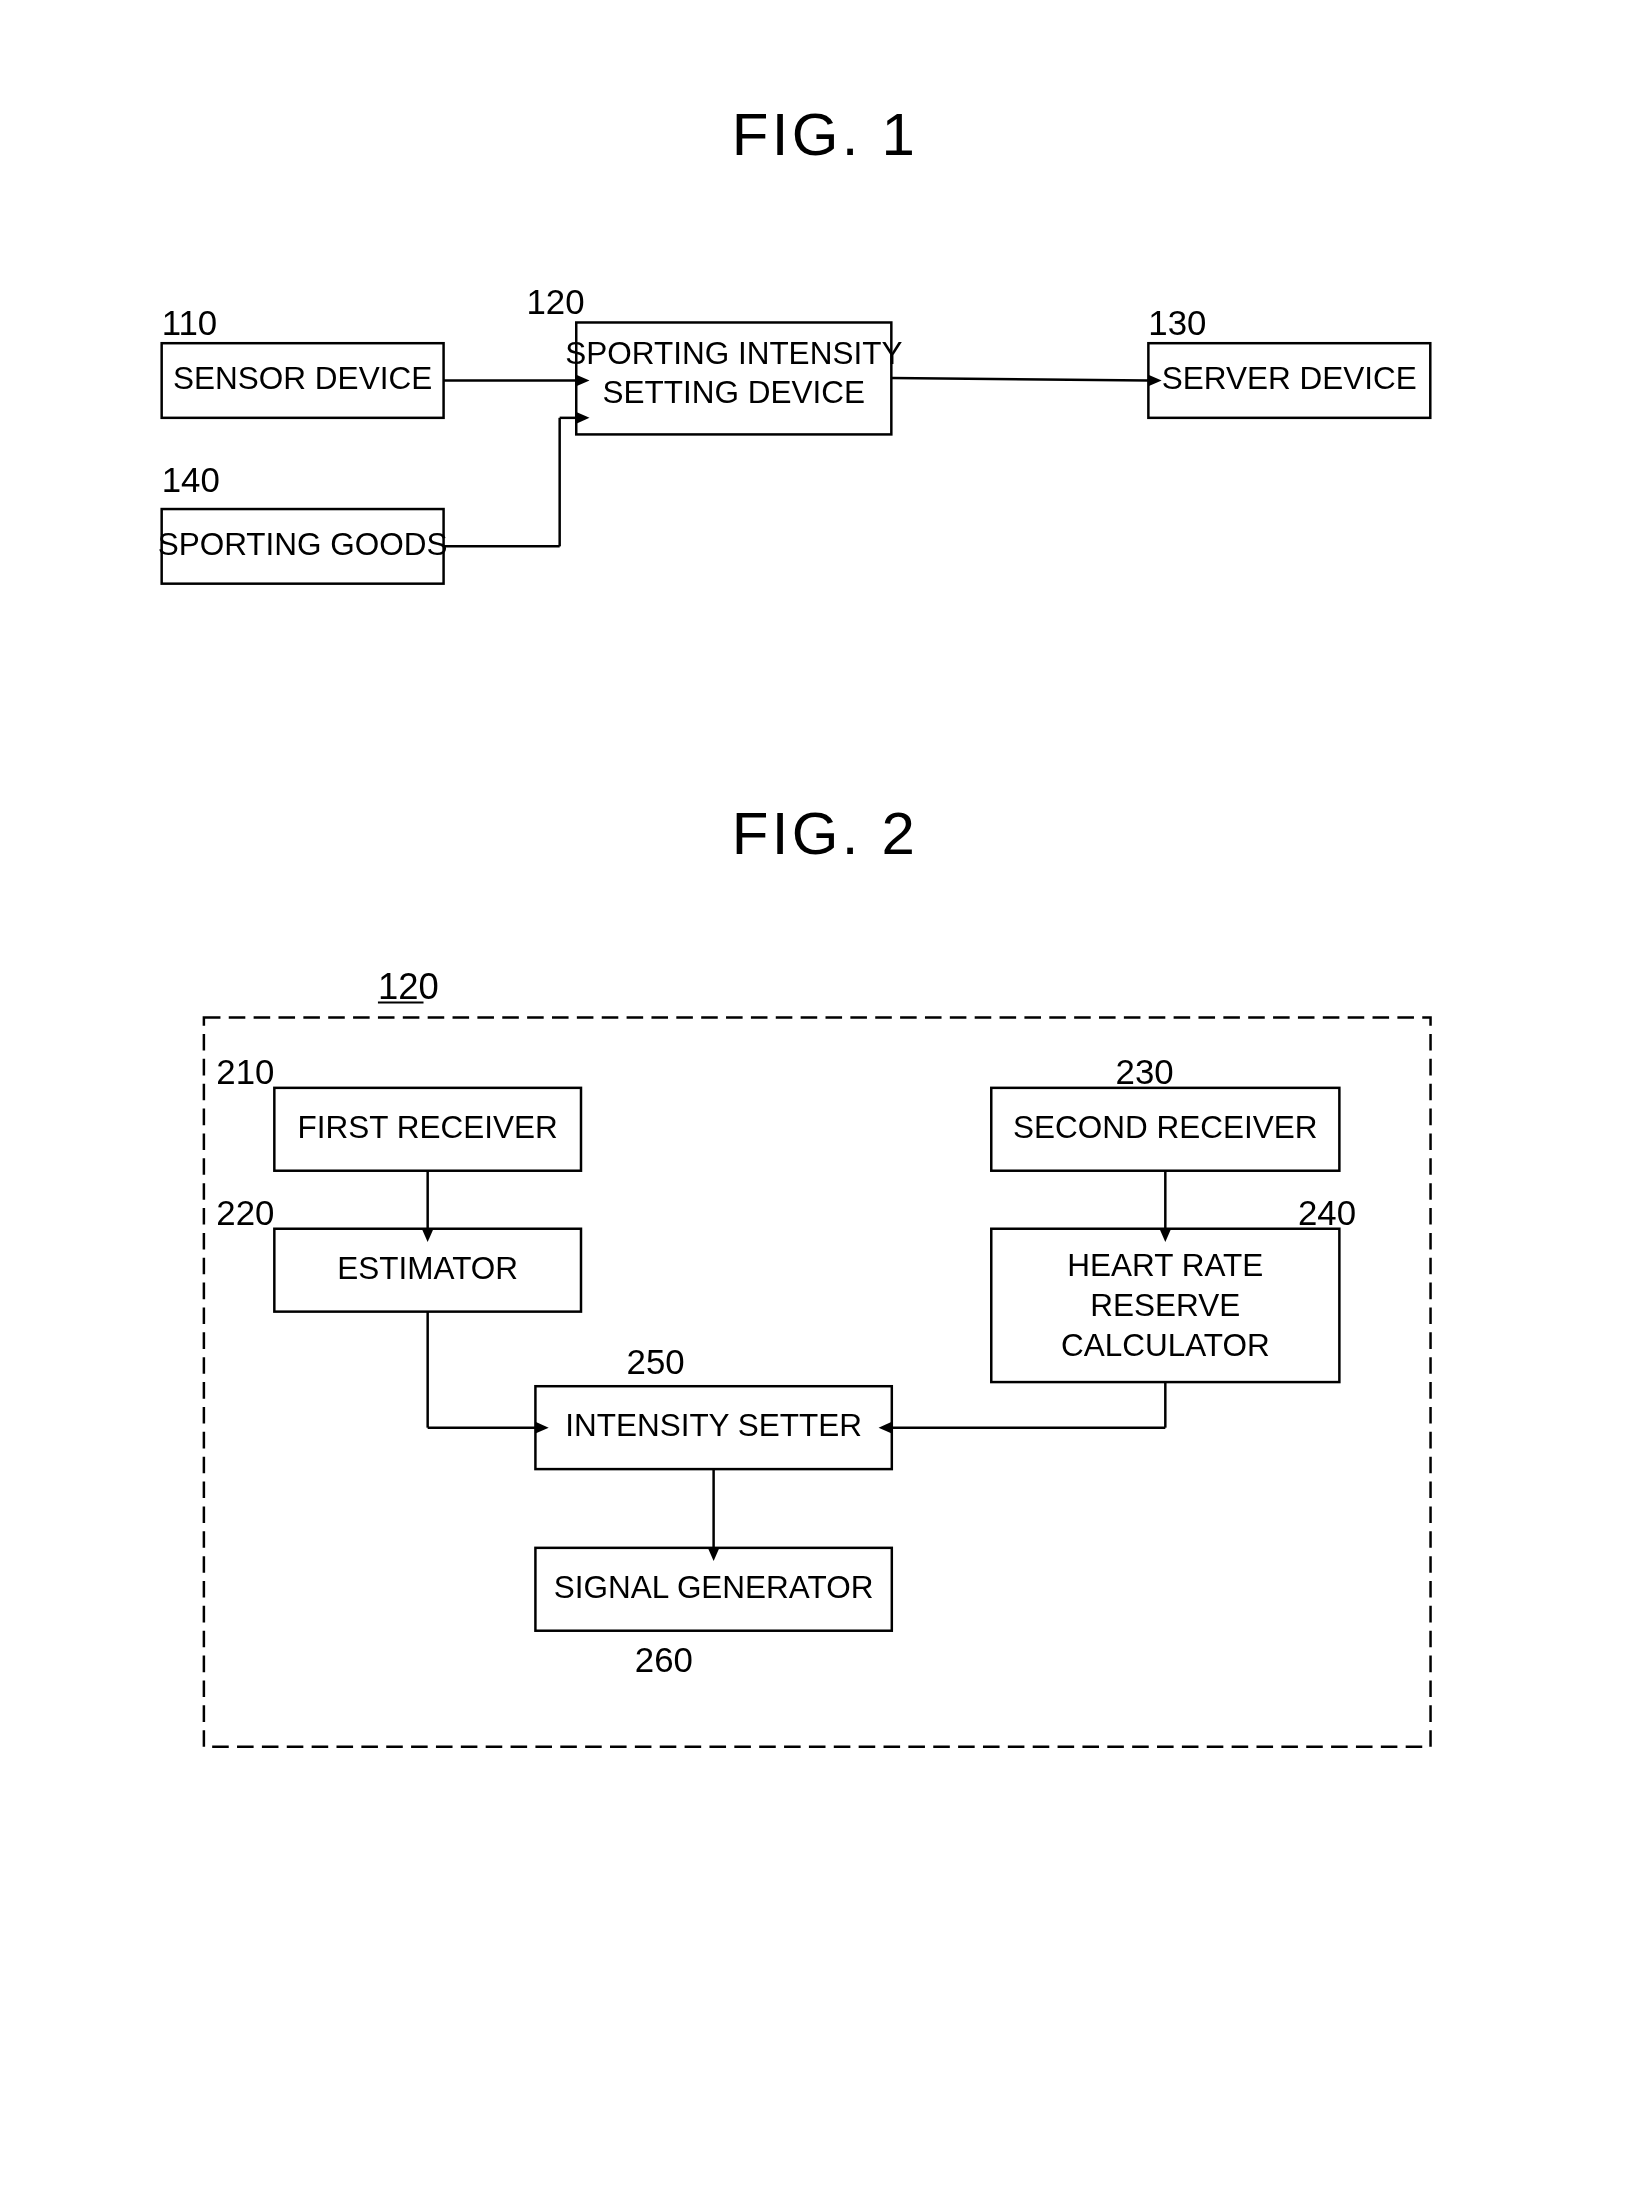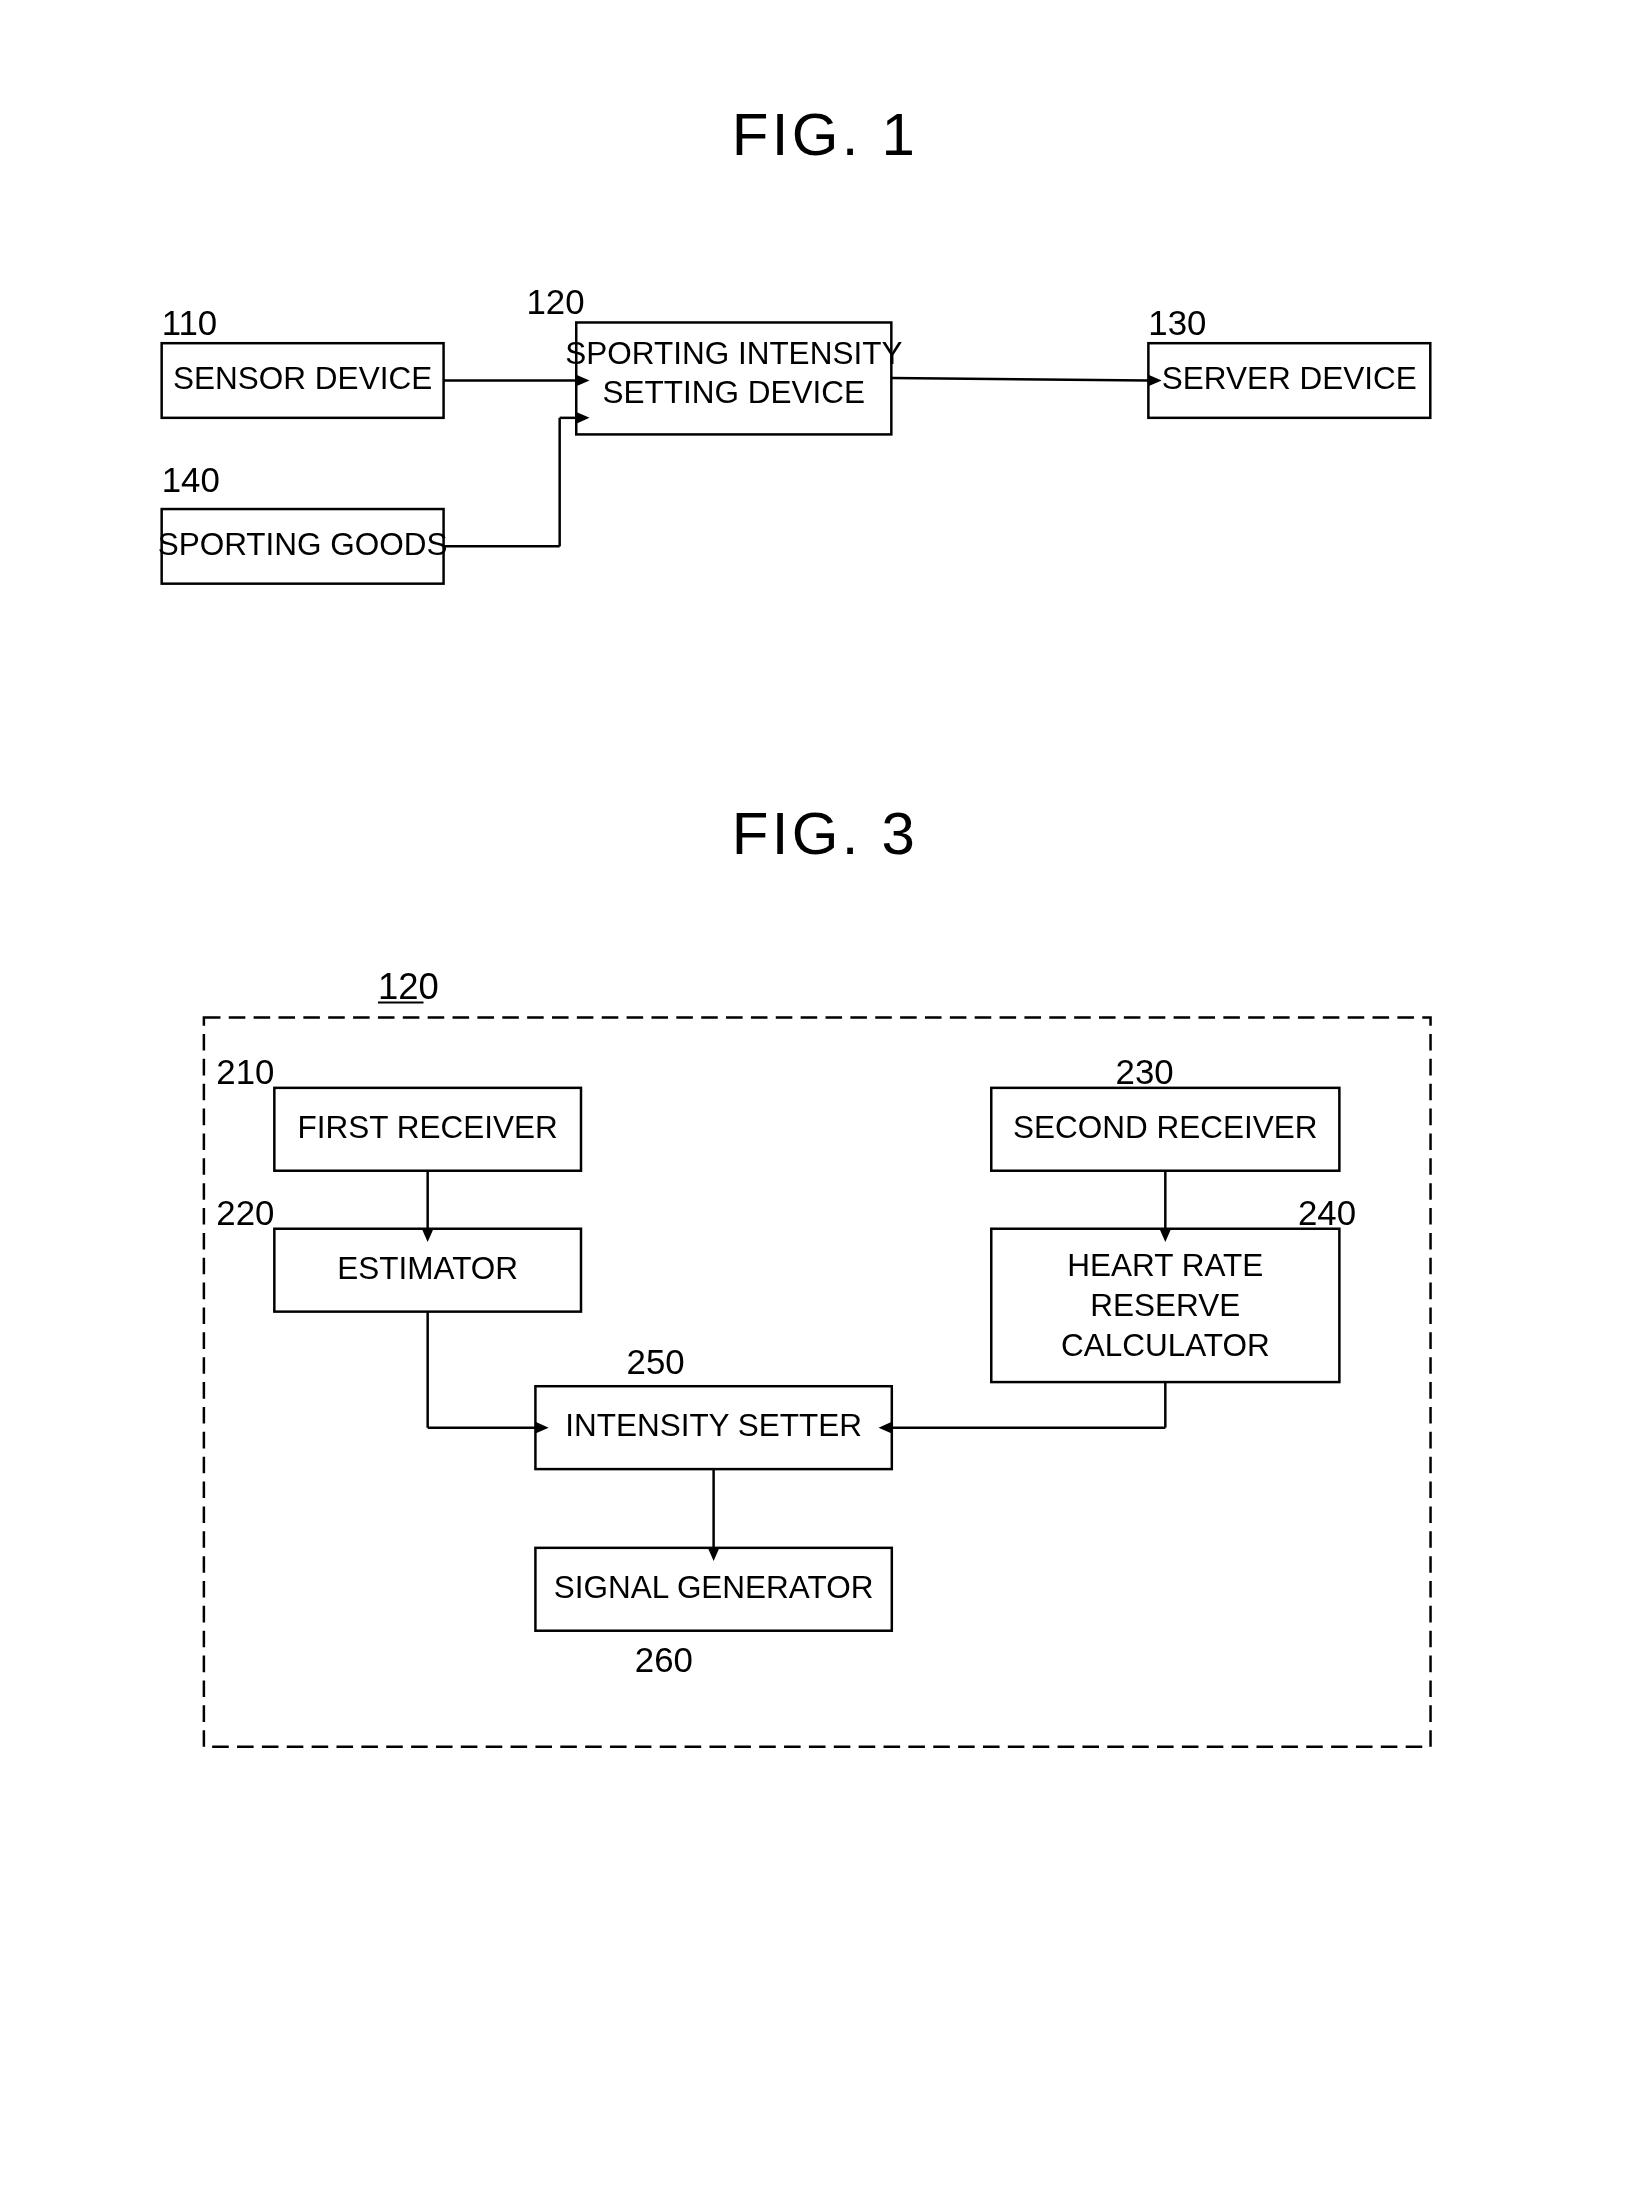--- a/index.html
+++ b/index.html
@@ -82,21 +82,21 @@
 
       <line x1="430" y1="355" x2="570" y2="355" stroke="black" stroke-width="3"></line>
       <line x1="570" y1="355" x2="570" y2="200" stroke="black" stroke-width="3"></line>
       <line x1="570" y1="200" x2="590" y2="200" stroke="black" stroke-width="3"></line>
 
       <polygon points="590,193 590,207 606,200" fill="black"></polygon>
     </svg>
   </div>
 
   <div class="fig2-section">
-    <div class="fig-title">FIG. 3</div>
+    <div class="fig-title">FIG. 2</div>
 
     <svg width="1409" height="829" viewBox="0 0 1700 1000" style="display:block; margin: 0 auto;">
 
       <text x="310" y="58" font-family="Arial" font-size="44">120</text>
       <line x1="310" y1="62" x2="365" y2="62" stroke="black" stroke-width="2.5"></line>
 
       <rect x="100" y="80" width="1480" height="880" fill="white" stroke="black" stroke-width="3" stroke-dasharray="20,10"></rect>
 
       <text x="115" y="160" font-family="Arial" font-size="42">210</text>
 

